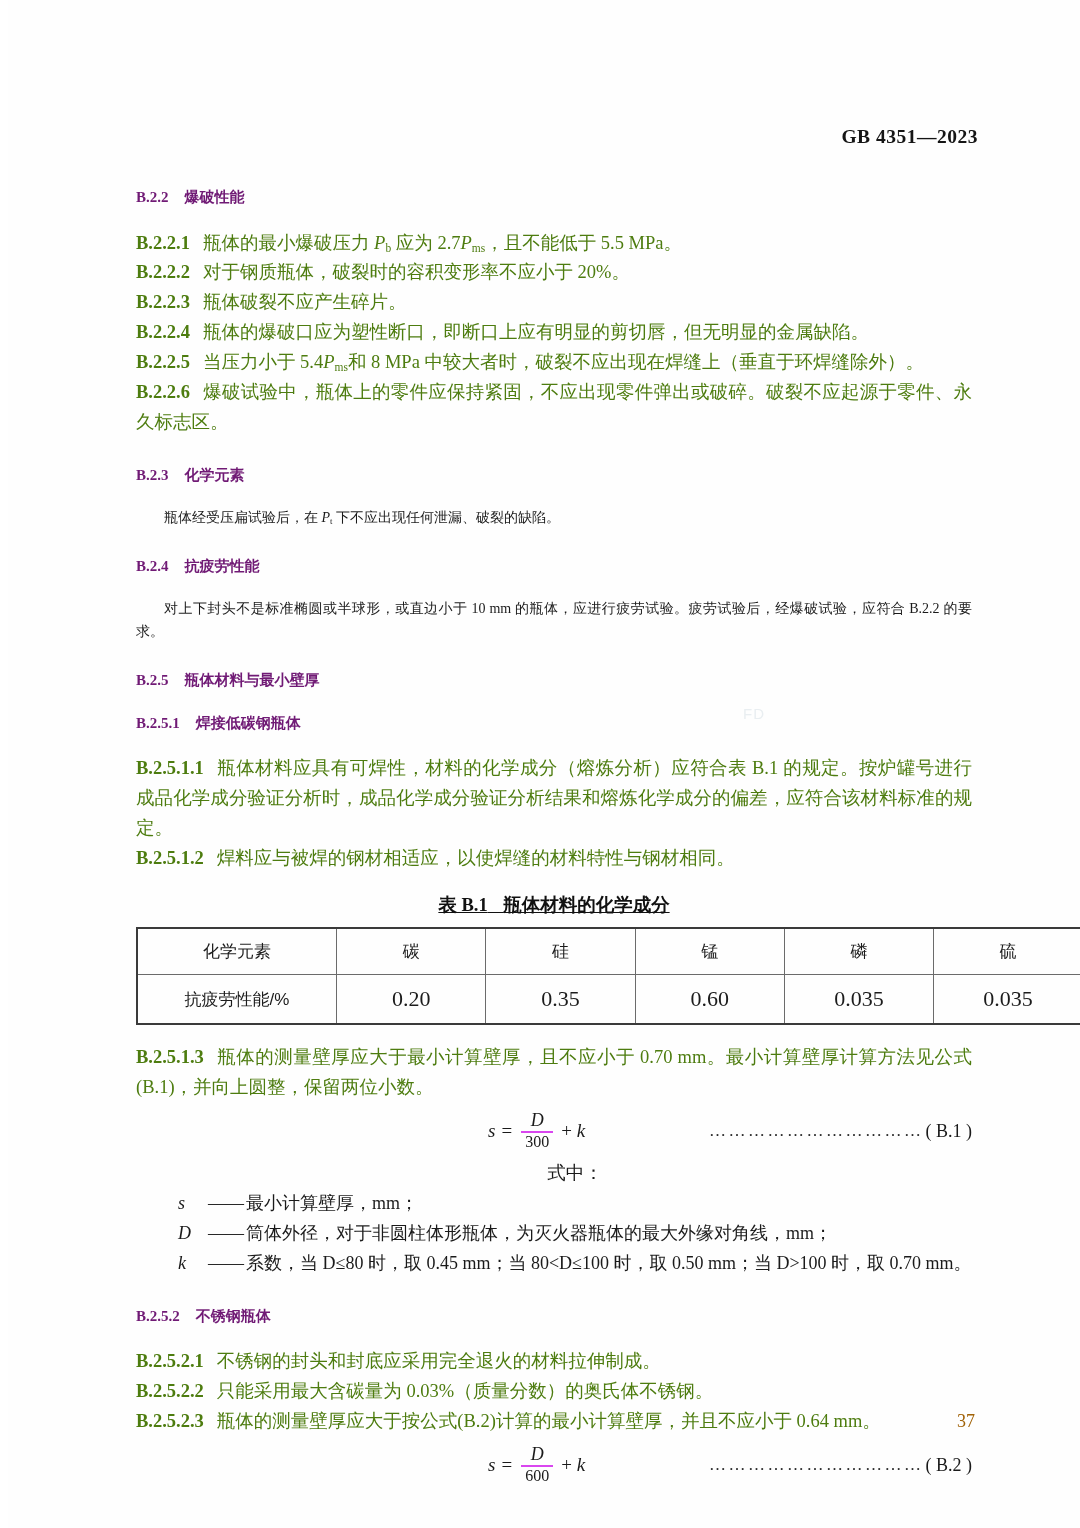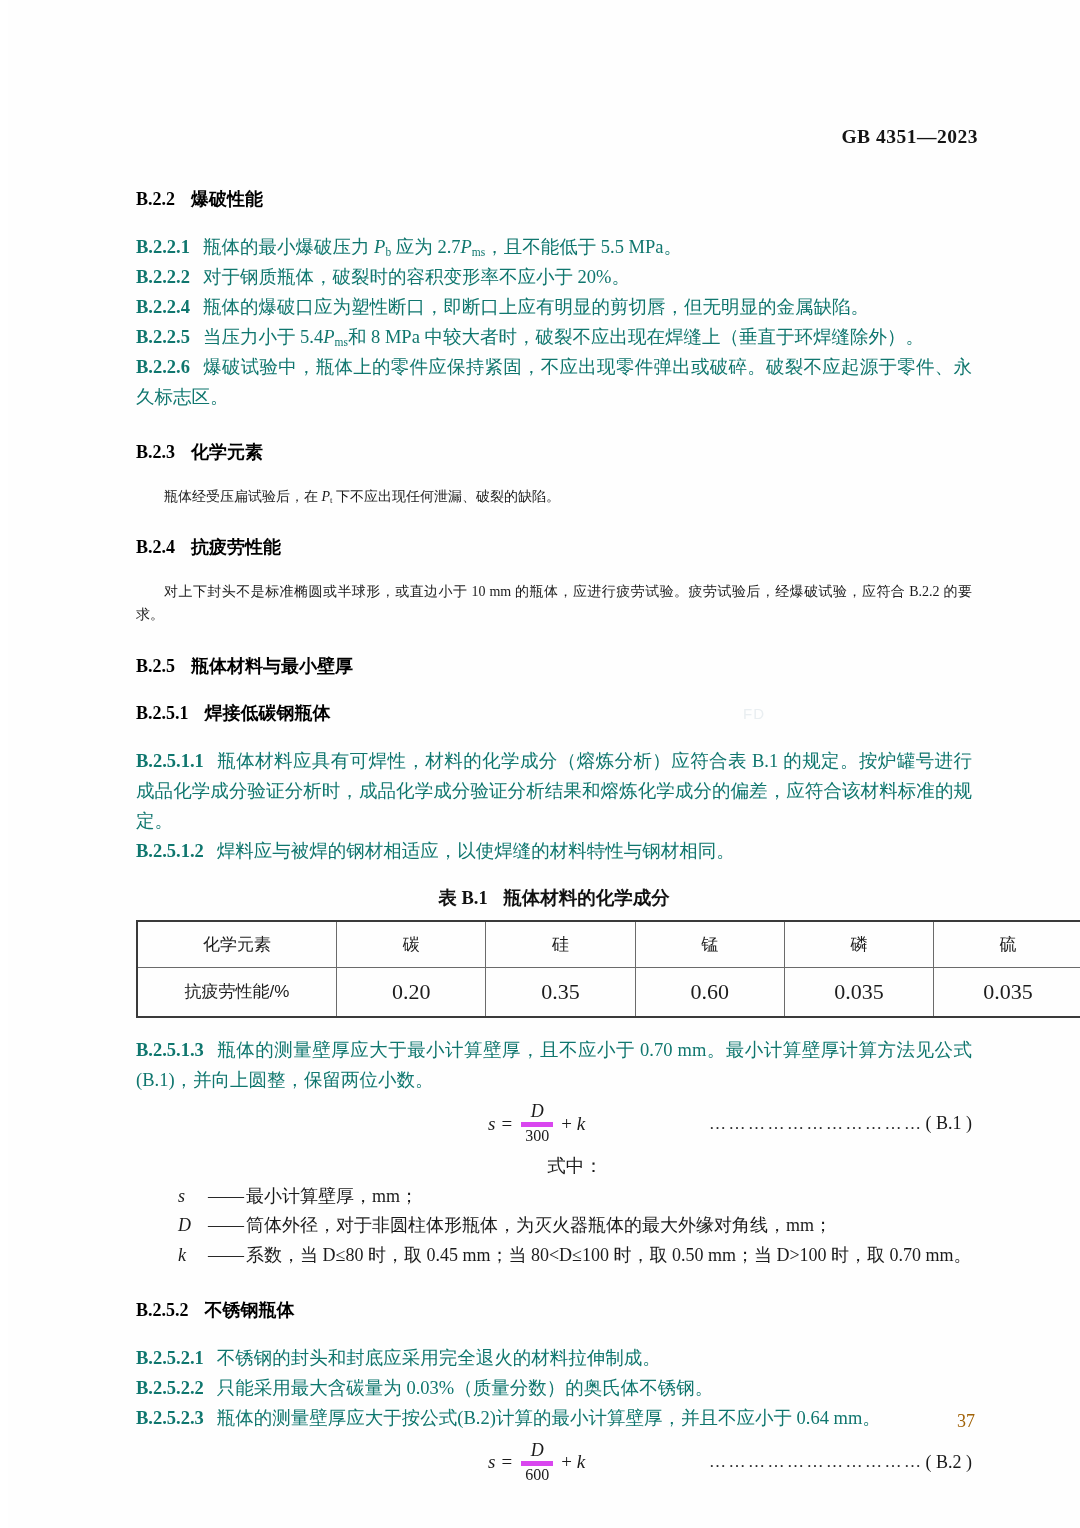--- a/index.html
+++ b/index.html
@@ -36,41 +36,41 @@
   .content {
     position: absolute;
     left: 128px;
     top: 186px;
     width: 836px;
   }
   
   .h-sec {
     font-family: "Liberation Sans", sans-serif;
     font-weight: bold;
-    font-size: 18px;
-    color: #000000;
+    font-size: 15px;
+    color: #701a75;
     margin: 0 0 2px 0;
     line-height: 1.5;
   }
   .h-sec .num {
     font-family: "Liberation Serif", serif;
     font-weight: bold;
     margin-right: 16px;
   }
   .gap-lg { height: 26px; }
   .gap-md { height: 18px; }
   .gap-sm { height: 10px; }
   
   .clause {
     font-size: 18.5px;
     line-height: 1.62;
     margin: 0;
     text-align: justify;
     text-justify: inter-ideograph;
-    color: #0f766e;
+    color: #4d7c0f;
   }
   .clause .cnum {
     font-family: "Liberation Serif", serif;
     font-weight: bold;
     margin-right: 13px;
     white-space: nowrap;
   }
   .para-indent {
     font-size: 14px;
     line-height: 1.62;
@@ -86,20 +86,21 @@
     font-style: normal;
   }
   
   .tbl-cap {
     text-align: center;
     font-family: "Liberation Sans", sans-serif;
     font-weight: bold;
     font-size: 18.5px;
     margin: 0;
     color: #111;
+    text-decoration: underline;
   }
   .tbl-cap .tnum { font-family: "Liberation Serif", serif; }
   
   table.b1 {
     border-collapse: collapse;
     width: 948px;
     margin: 0;
     table-layout: fixed;
   }
   table.b1 td {
@@ -140,21 +141,21 @@
     vertical-align: middle;
     margin: 0 3px;
     line-height: 1.05;
   }
   .frac .nu {
     font-style: italic;
     font-size: 18px;
     padding: 0 4px 1px 4px;
   }
   .frac .de {
-    border-top: 5px solid #d946ef;
+    border-top: 2px solid #d946ef;
     font-size: 16px;
     padding: 1px 4px 0 4px;
   }
   .eqno {
     position: absolute;
     right: 0;
     top: 0;
     height: 56px;
     display: flex;
     align-items: center;
@@ -226,20 +227,23 @@
     <div class="gap-md"></div>
 
     <p class="clause">
       <span class="cnum">B.2.2.1</span><span>瓶体的最小爆破压力 </span><span class="it"><span>P</span><sub>b</sub></span><span> 应为 2.7</span><span class="it"><span>P</span><sub>ms</sub></span><span>，且不能低于 5.5 MPa。</span>
     </p>
 
     <p class="clause">
       <span class="cnum">B.2.2.2</span><span>对于钢质瓶体，破裂时的容积变形率不应小于 20%。</span>
     </p>
 
+    <p class="clause">
+      <span class="cnum">B.2.2.3</span><span>瓶体破裂不应产生碎片。</span>
+    </p>
 
     <p class="clause">
       <span class="cnum">B.2.2.4</span><span>瓶体的爆破口应为塑性断口，即断口上应有明显的剪切唇，但无明显的金属缺陷。</span>
     </p>
 
     <p class="clause">
       <span class="cnum">B.2.2.5</span><span>当压力小于 5.4</span><span class="it"><span>P</span><sub>ms</sub></span><span>和 8 MPa 中较大者时，破裂不应出现在焊缝上（垂直于环焊缝除外）。</span>
     </p>
 
     <p class="clause">

